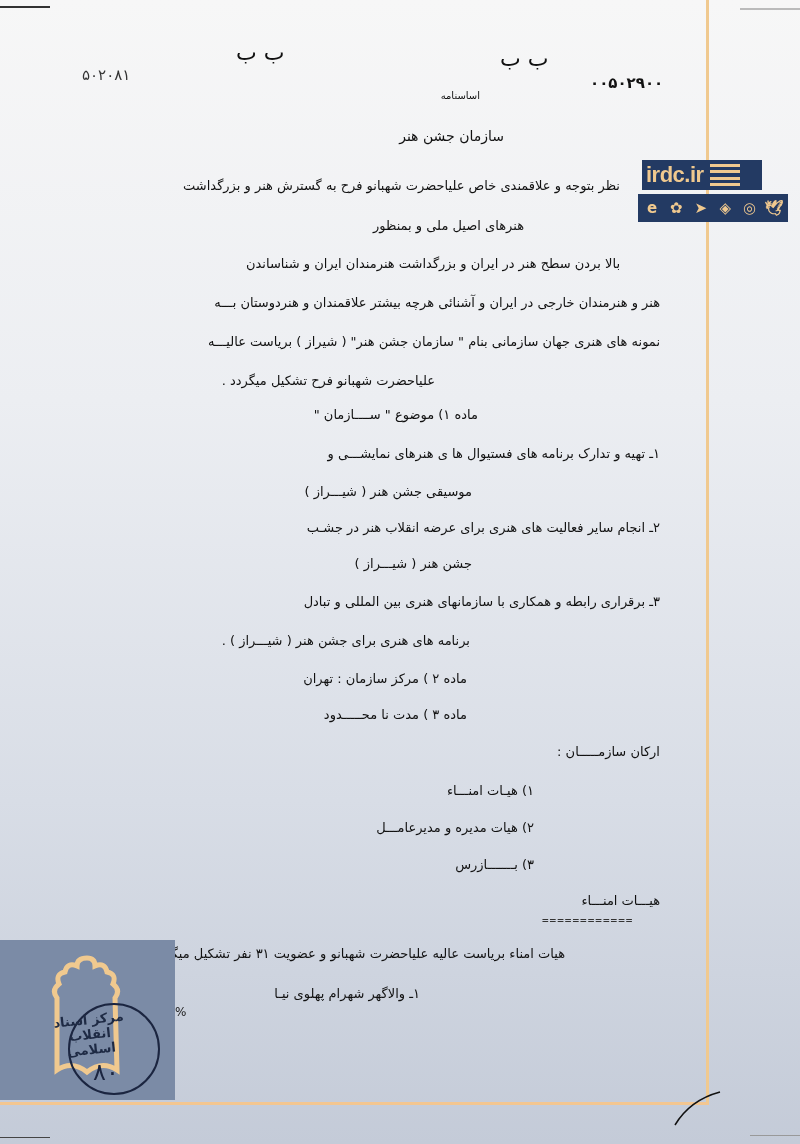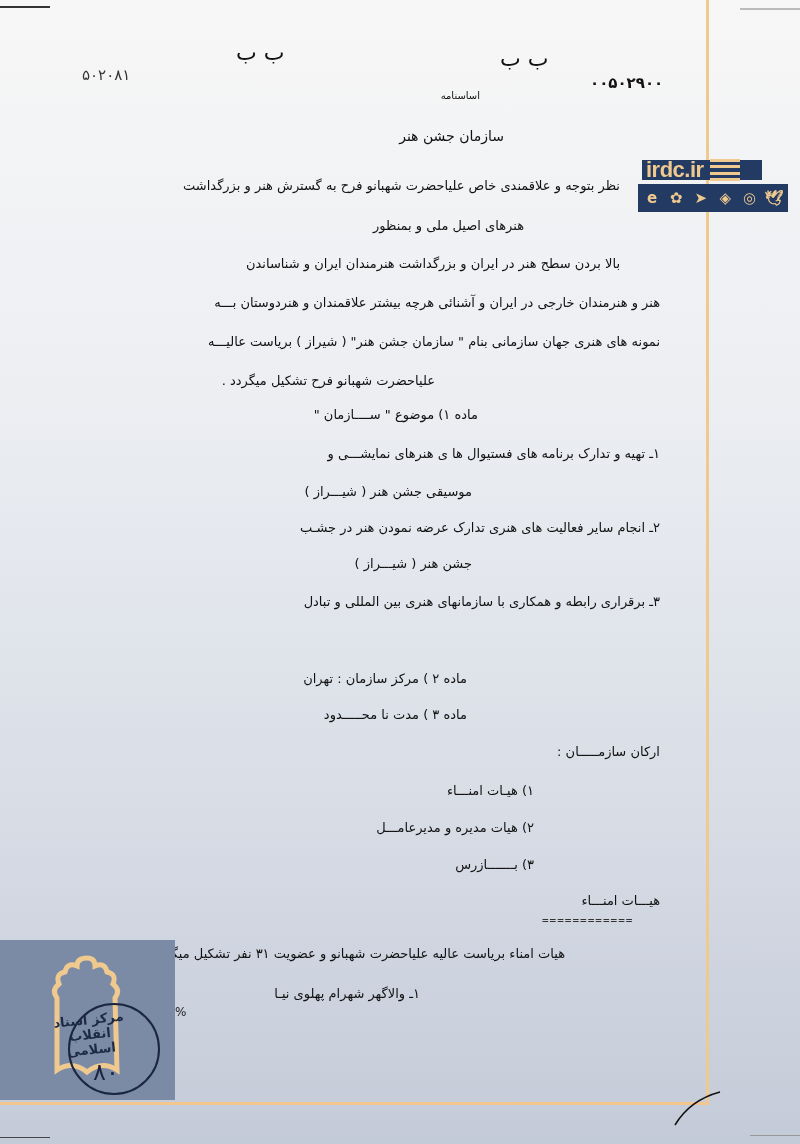--- a/index.html
+++ b/index.html
@@ -19,21 +19,21 @@
 
   .line {
     position:absolute; direction:rtl; white-space:nowrap;
     font-size:13px; letter-spacing:0.3px; color:#111;
   }
   .num { position:absolute; font-size:15px; font-weight:bold; letter-spacing:3px; color:#111; direction:ltr; }
   .num-tl { font-weight:normal; opacity:0.85; }
   .marks { position:absolute; font-size:22px; color:#111; letter-spacing:14px; }
 
   .wm { position:absolute; left:642px; top:160px; width:120px; }
-  .wm-top { display:flex; align-items:center; background:#233a63; height:20px; width:120px; padding:0 4px; box-sizing:border-box; }
+  .wm-top { display:flex; align-items:center; background:#233a63; height:30px; width:120px; padding:0 4px; box-sizing:border-box; }
   .wm-site { color:#f0c98f; font-weight:bold; font-size:22px; font-family:"Liberation Sans", sans-serif; letter-spacing:-0.5px; }
   .wm-logo { margin-left:6px; width:30px; height:22px; display:flex; flex-direction:column; justify-content:space-between; }
   .wm-logo span { display:block; height:3px; background:#f0c98f; }
   .wm-icons { display:flex; align-items:center; justify-content:space-between; background:#233a63; height:28px; width:150px; margin-left:-4px; margin-top:4px; padding:0 4px; box-sizing:border-box; }
   .wm-icon { width:20px; height:20px; display:flex; align-items:center; justify-content:center; color:#f0c98f; font-size:15px; font-weight:bold; }
 
   .logo-block { position:absolute; left:0; top:940px; width:175px; height:160px; background:#7b8ba6; }
   .logo-shape { position:absolute; left:45px; top:10px; width:85px; height:130px; }
   .stamp { position:absolute; left:68px; top:1003px; width:88px; height:88px; border:2px solid #1b2540; border-radius:50%; }
   .stamp-num { position:absolute; left:93px; top:1058px; font-size:24px; color:#1b2540; }
@@ -66,23 +66,24 @@
   <div class="line" style="right:180px;top:178px;">نظر بتوجه و علاقمندی خاص علیاحضرت شهبانو فرح به گسترش هنر و بزرگداشت</div>
   <div class="line" style="right:276px;top:218px;">هنرهای اصیل ملی و بمنظور</div>
   <div class="line" style="right:140px;top:295px;">هنر و هنرمندان خارجی در ایران و آشنائی هرچه بیشتر علاقمندان و هنردوستان بـــه</div>
   <div class="line" style="right:180px;top:256px;">بالا بردن سطح هنر در ایران و بزرگداشت هنرمندان ایران و شناساندن</div>
   <div class="line" style="right:140px;top:334px;">نمونه های هنری جهان سازمانی بنام " سازمان جشن هنر" ( شیراز ) بریاست عالیـــه</div>
   <div class="line" style="right:365px;top:373px;">علیاحضرت شهبانو فرح تشکیل میگردد .</div>
 
   <div class="line" style="right:322px;top:407px;">ماده ۱) موضوع " ســــازمان "</div>
   <div class="line" style="right:140px;top:446px;">۱ـ تهیه و تدارک برنامه های فستیوال ها ی هنرهای نمایشـــی و</div>
   <div class="line" style="right:328px;top:484px;">موسیقی جشن هنر ( شیـــراز )</div>
-  <div class="line" style="right:140px;top:520px;">۲ـ انجام سایر فعالیت های هنری تدارک عرضه نمودن هنر در جشـب</div>
+  <div class="line" style="right:140px;top:520px;">۲ـ انجام سایر فعالیت های هنری برای عرضه انقلاب هنر در جشـب</div>
   <div class="line" style="right:328px;top:556px;">جشن هنر ( شیـــراز )</div>
   <div class="line" style="right:140px;top:594px;">۳ـ برقراری رابطه و همکاری با سازمانهای هنری بین المللی و تبادل</div>
+  <div class="line" style="right:330px;top:633px;">برنامه های هنری برای جشن هنر ( شیـــراز ) .</div>
 
   <div class="line" style="right:333px;top:671px;">ماده ۲ ) مرکز سازمان : تهران</div>
   <div class="line" style="right:333px;top:707px;">ماده ۳ ) مدت نا محـــــدود</div>
 
   <div class="line" style="right:140px;top:744px;">ارکان سازمـــــان :</div>
   <div class="line" style="right:266px;top:783px;">۱) هیـات امنـــاء</div>
   <div class="line" style="right:266px;top:820px;">۲) هیات مدیره و مدیرعامـــل</div>
   <div class="line" style="right:266px;top:857px;margin-left:33px;">۳) بـــــــازرس</div>
 
   <div class="line" style="right:140px;top:893px;">هیـــات امنـــاء</div>

